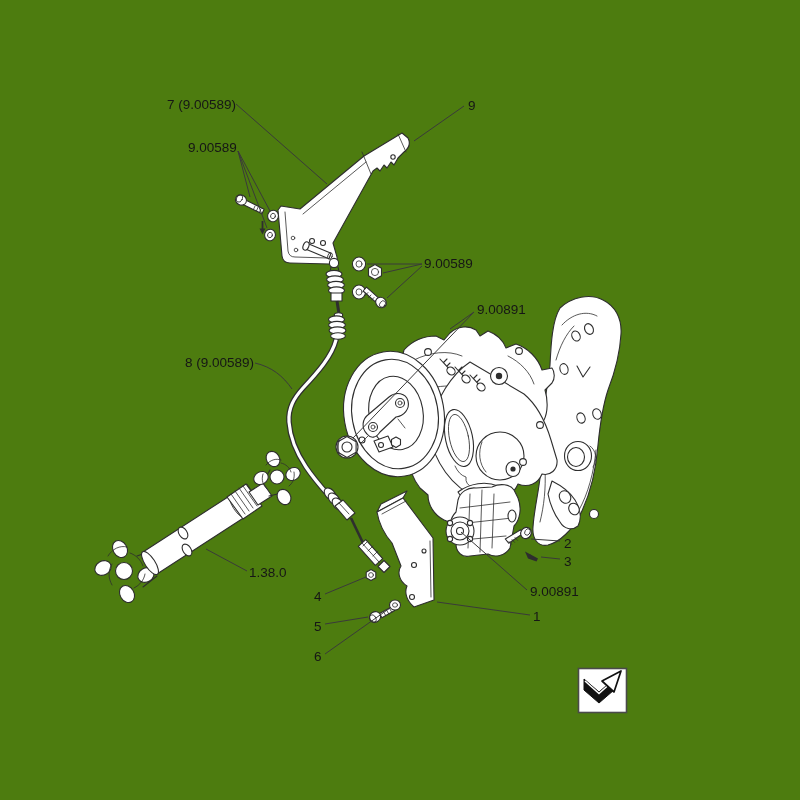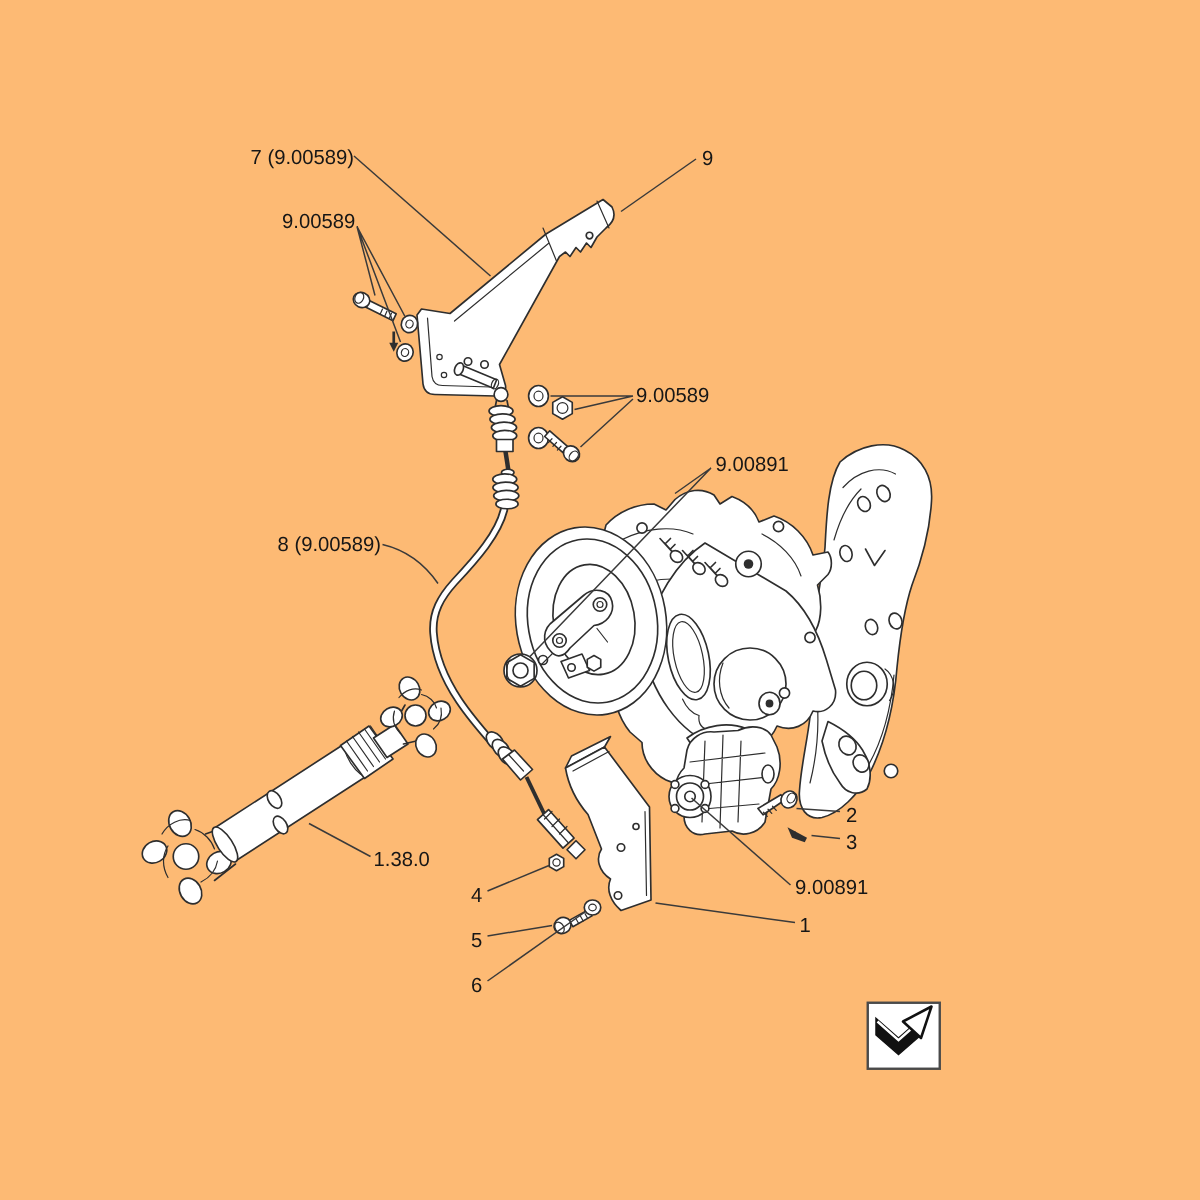--- a/index.html
+++ b/index.html
@@ -1,17 +1,17 @@
 <!DOCTYPE html>
 <html><head>
 <meta charset="utf-8">
 <style>
   html,body{margin:0;padding:0;background:#ffffff;}
   body{width:800px;height:800px;overflow:hidden;}
-  .stage{position:relative;width:800px;height:800px;background:#fdba74;text-align:right;}
+  .stage{position:relative;width:800px;height:800px;background:#4d7c0f;text-align:right;}
   svg{position:absolute;left:0;top:0;}
   .label{font:13.5px "Liberation Sans", sans-serif;fill:#161616;}
   .ln{stroke:#2e2e2e;fill:none;stroke-width:1.1;stroke-linecap:round;stroke-linejoin:round;}
   .lnw{stroke:#2e2e2e;fill:#ffffff;stroke-width:1.1;stroke-linecap:round;stroke-linejoin:round;}
   .fine{stroke:#2e2e2e;fill:none;stroke-width:0.8;stroke-linecap:round;}
   .leader{stroke:#3a3a3a;fill:none;stroke-width:1;}
 </style>
 </head>
 <body>
 

